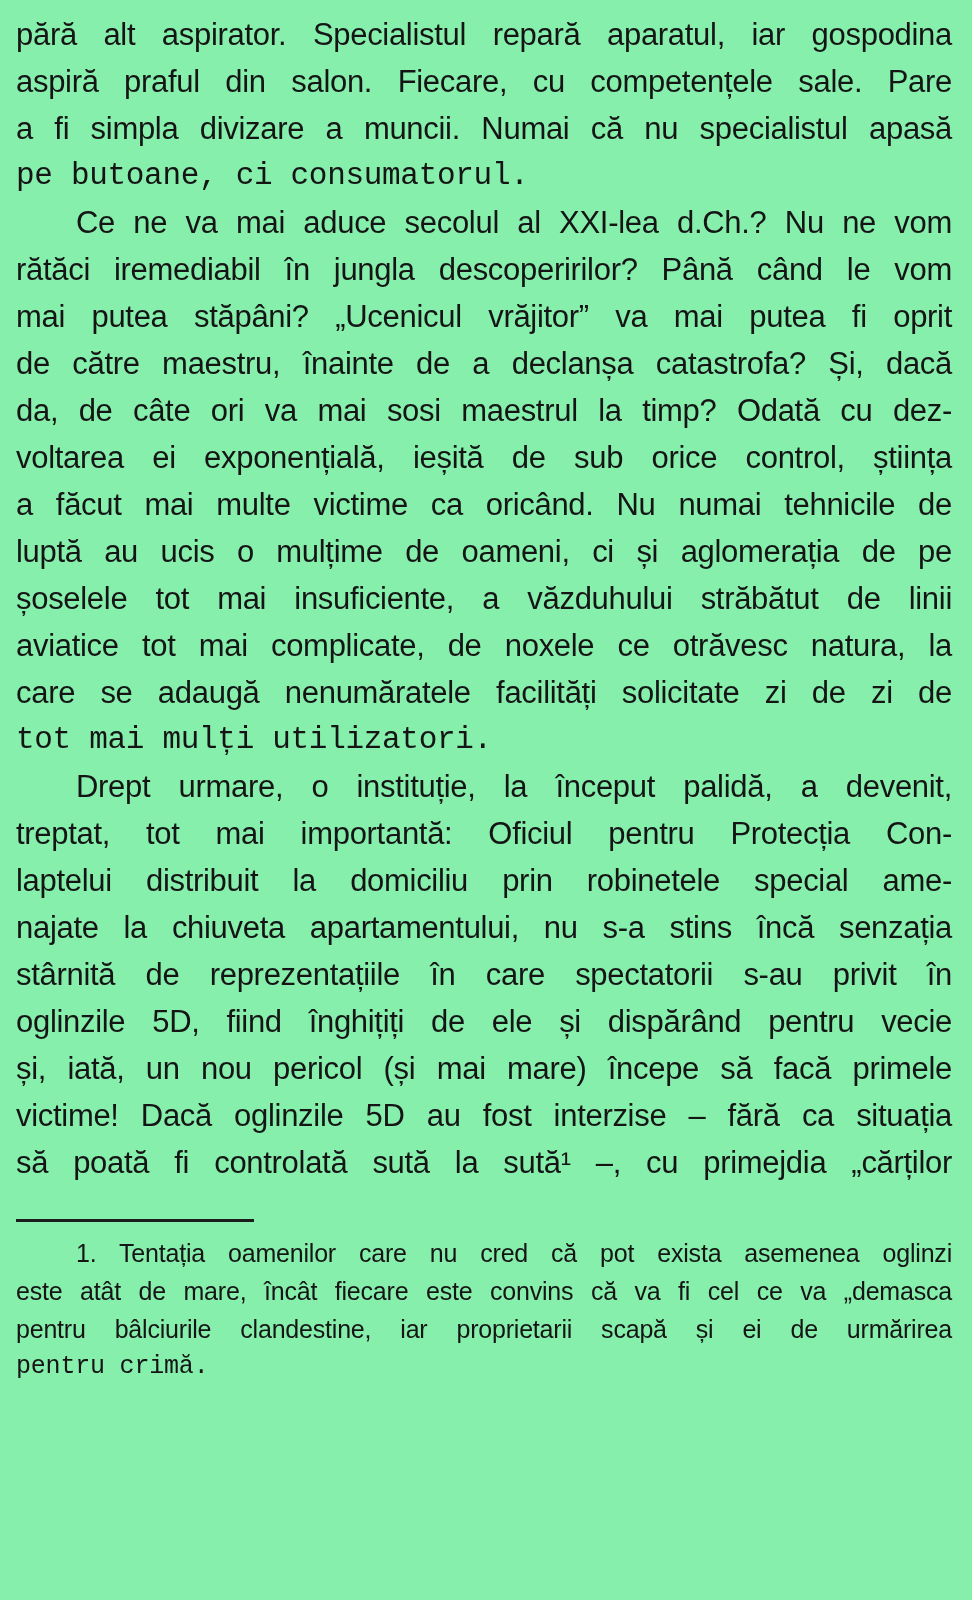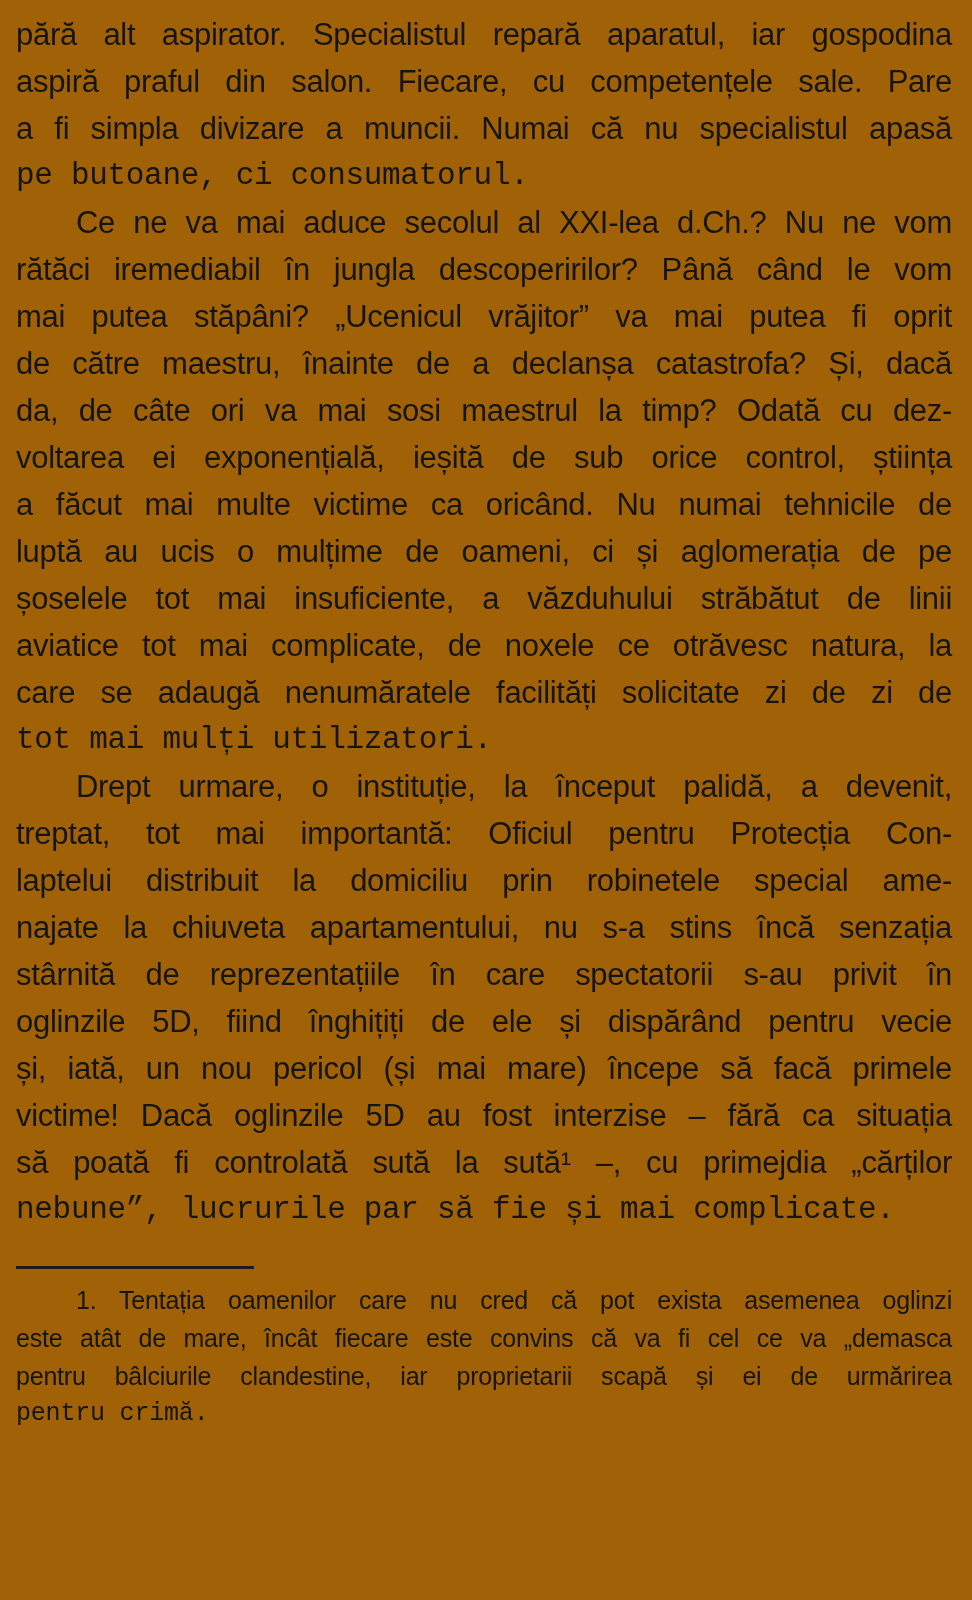--- a/index.html
+++ b/index.html
@@ -5,21 +5,21 @@
 <style>
   html, body {
     margin: 0;
     padding: 0;
     background: #ffffff;
   }
   .page {
     position: relative;
     width: 972px;
     height: 1600px;
-    background: #a16207;
+    background: #86efac;
     overflow: hidden;
     color: #151515;
     font-family: "Liberation Sans", sans-serif;
   }
   .body-text {
     padding: 11px 20px 0 16px;
     font-size: 31px;
     line-height: 47px;
     letter-spacing: -0.3px;
     font-weight: 400;
@@ -94,21 +94,20 @@
       <div class="paragraph">
         <div class="line indent">Drept urmare, o instituție, la început palidă, a devenit,</div>
         <div class="line">treptat, tot mai importantă: Oficiul pentru Protecția Con-</div>
         <div class="line">laptelui distribuit la domiciliu prin robinetele special ame-</div>
         <div class="line">najate la chiuveta apartamentului, nu s-a stins încă senzația</div>
         <div class="line">stârnită de reprezentațiile în care spectatorii s-au privit în</div>
         <div class="line">oglinzile 5D, fiind înghițiți de ele și dispărând pentru vecie</div>
         <div class="line">și, iată, un nou pericol (și mai mare) începe să facă primele</div>
         <div class="line">victime! Dacă oglinzile 5D au fost interzise – fără ca situația</div>
         <div class="line">să poată fi controlată sută la sută¹ –, cu primejdia „cărților</div>
-        <div class="line para-last">nebune”, lucrurile par să fie și mai complicate.</div>
       </div>
     </div>
 
   <hr class="footnote-rule">
 
   <div class="footnote">
       <div class="paragraph">
         <div class="line indent">1. Tentația oamenilor care nu cred că pot exista asemenea oglinzi</div>
         <div class="line">este atât de mare, încât fiecare este convins că va fi cel ce va „demasca</div>
         <div class="line">pentru bâlciurile clandestine, iar proprietarii scapă și ei de urmărirea</div>

